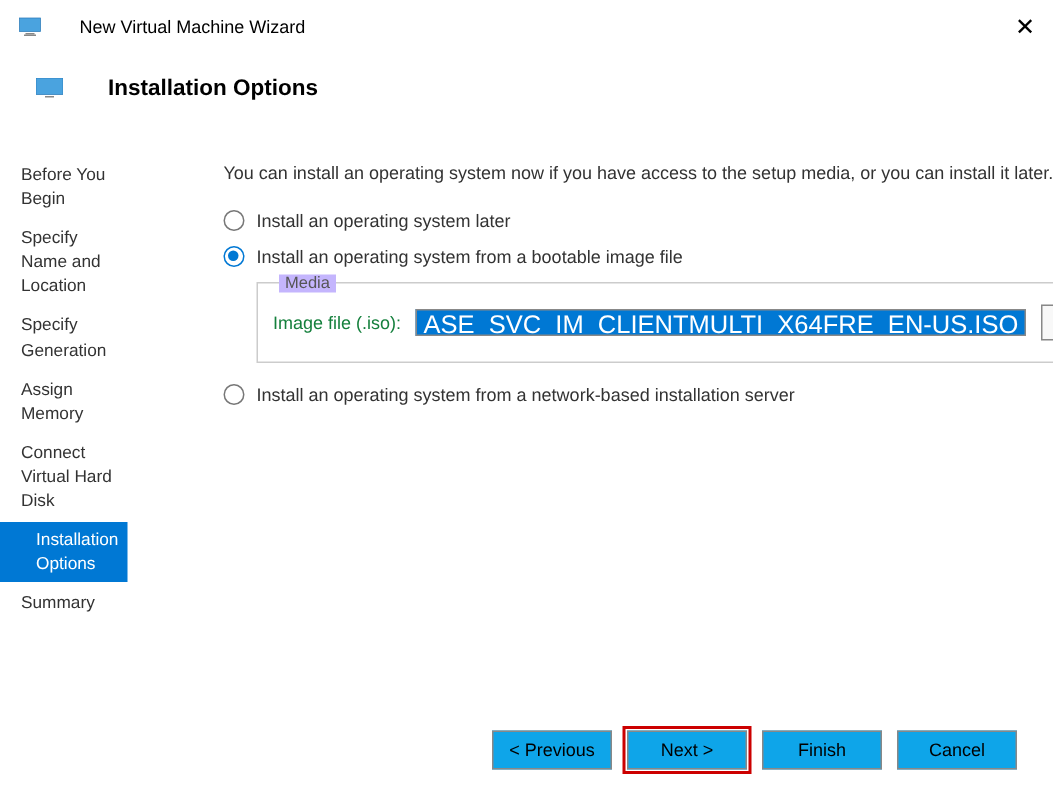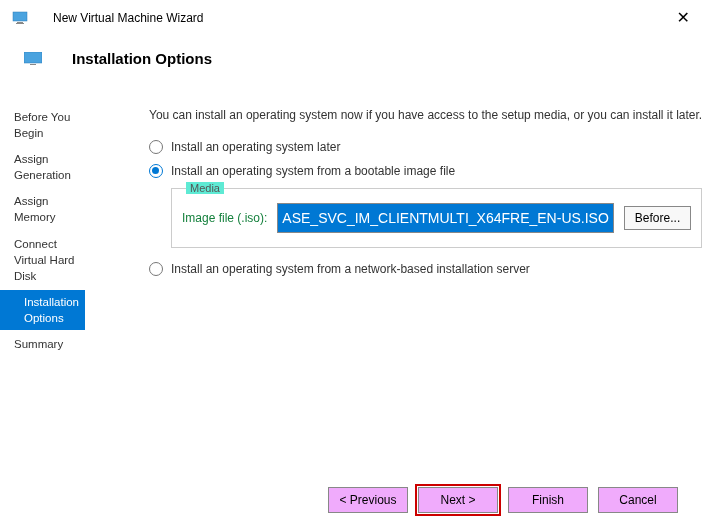--- a/index.html
+++ b/index.html
@@ -15,27 +15,27 @@
 .sidebar { width: 178px; padding-top: 20px; }
 .sidebar-item { padding: 4px 6px 4px 14px; font-size: 11.5px; color: #333; cursor: pointer; line-height: 1.4; margin-bottom: 2px; }
 .sidebar-item.active { background: #0078d4; color: #fff; padding-left: 24px; }
 .content { flex: 1; padding: 22px 28px 10px 36px; font-size: 12px; color: #333; }
 .intro { margin-bottom: 16px; line-height: 1.4; }
 .option-row { display: flex; align-items: center; margin-bottom: 10px; }
 .radio { width: 14px; height: 14px; border: 1.5px solid #777; border-radius: 50%; margin-right: 8px; display: inline-flex; align-items: center; justify-content: center; flex-shrink: 0; }
 .radio.selected { border-color: #0078d4; }
 .radio.selected::after { content: ''; width: 7px; height: 7px; background: #0078d4; border-radius: 50%; }
 .fieldset { border: 1px solid #ccc; margin: 4px 0 14px 22px; padding: 8px 10px 14px 10px; }
-.fieldset-legend { font-size: 11px; color: #555; padding: 0 4px; margin-left: 4px; background: #5eead4; position: relative; top: -16px; display: inline-block; }
+.fieldset-legend { font-size: 11px; color: #555; padding: 0 4px; margin-left: 4px; background: #c4b5fd; position: relative; top: -16px; display: inline-block; }
 .field-row { display: flex; align-items: center; gap: 10px; margin-top: -8px; }
 .field-label { font-size: 12px; color: #15803d; white-space: nowrap; }
-.field-input { flex: 1; height: 30px; border: 1px solid #888; background: #0078d4; color: #fff; font-size: 14px; padding: 0 4px; overflow: hidden; white-space: nowrap; display: flex; align-items: center; }
+.field-input { flex: 1; height: 18px; border: 1px solid #888; background: #0078d4; color: #fff; font-size: 17px; padding: 0 4px; overflow: hidden; white-space: nowrap; display: flex; align-items: flex-start; }
 .browse-btn { height: 24px; padding: 0 10px; font-size: 12px; border: 1px solid #888; background: #f8f8f8; cursor: pointer; }
 .footer { display: flex; justify-content: flex-end; gap: 10px; padding: 12px 24px; border-top: none; }
-.btn { min-width: 80px; height: 26px; font-size: 12px; border: 1px solid #888; background: #f0abfc; cursor: pointer; padding: 0 10px; }
+.btn { min-width: 80px; height: 26px; font-size: 12px; border: 1px solid #888; background: #0ea5e9; cursor: pointer; padding: 0 10px; }
 .btn.highlight { outline: 2px solid #c00; outline-offset: 1px; }
 .monitor-icon { display: inline-block; }
 .monitor-icon svg { display: block; }
 </style>
 </head>
 <body>
 
 <div class="titlebar">
   <span class="titlebar-icon monitor-icon">
     <svg width="16" height="16" viewBox="0 0 16 16">
@@ -54,21 +54,22 @@
         <rect x="0" y="0" width="18" height="11" fill="#4aa3df" stroke="#2b7bb9" stroke-width="0.5"></rect>
         <rect x="6" y="12" width="6" height="1" fill="#888"></rect>
       </svg>
   </span>
   <span class="header-title">Installation Options</span>
 </div>
 
 <div class="body">
   <div class="sidebar">
     <div class="sidebar-item"><span>Before You Begin</span></div>
-    <div class="sidebar-item"><span>Assign Generation</span></div>
+    <div class="sidebar-item"><span>Specify Name and Location</span></div>
+    <div class="sidebar-item"><span>Specify Generation</span></div>
     <div class="sidebar-item"><span>Assign Memory</span></div>
     <div class="sidebar-item"><span>Connect Virtual Hard Disk</span></div>
     <div class="sidebar-item active"><span>Installation Options</span></div>
     <div class="sidebar-item"><span>Summary</span></div>
   </div>
 
   <div class="content">
     <div class="intro">You can install an operating system now if you have access to the setup media, or you can install it later.</div>
 
     <div class="option-row">

